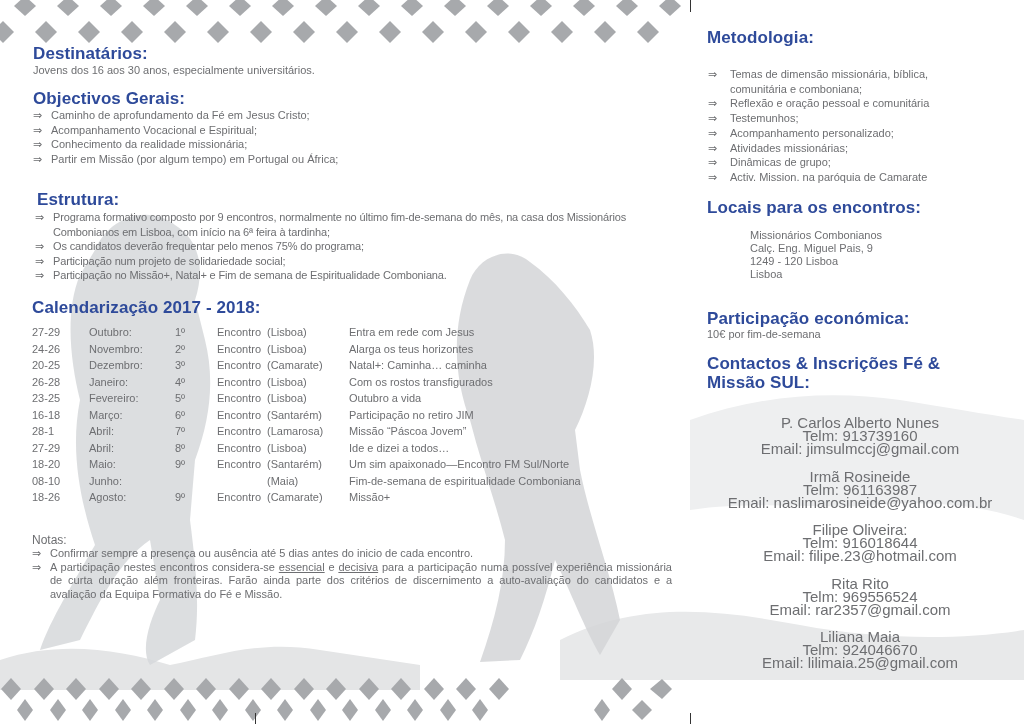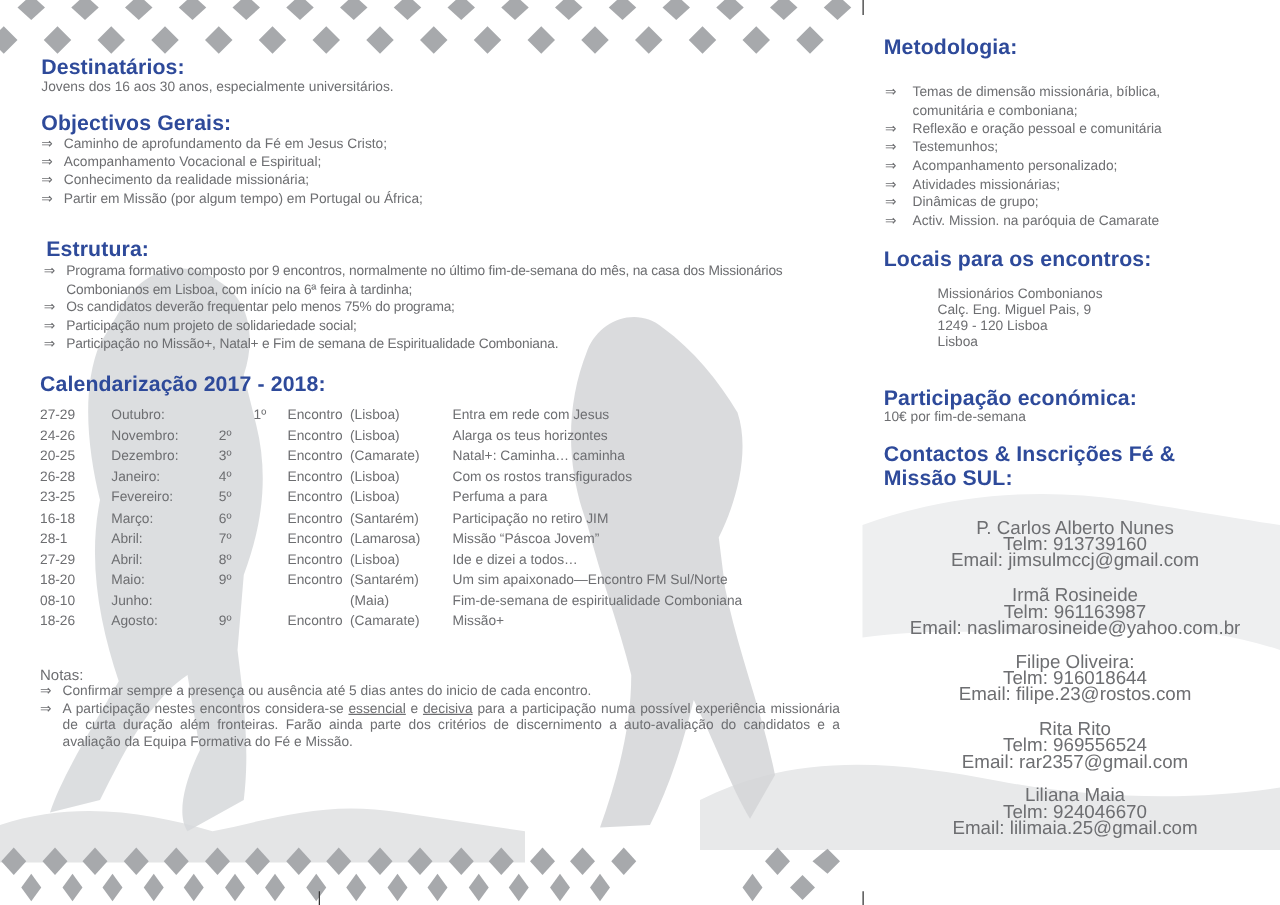--- a/index.html
+++ b/index.html
@@ -143,21 +143,21 @@
     <li><span class="arr">⇒</span><span>Participação num projeto de solidariedade social;</span></li>
     <li><span class="arr">⇒</span><span>Participação no Missão+, Natal+ e Fim de semana de Espiritualidade Comboniana.</span></li>
   </ul>
 
   <h2 class="h h-lg" style="left:32px; top:298px;">Calendarização 2017 - 2018:</h2>
   <table class="cal">
     <tbody id="cal-body">
         <tr>
           <td style="width: 57px;">27-29</td>
           <td style="width: 86px;">Outubro:</td>
-          <td style="width: 38px; padding-right: 17px; text-align: right;">1º</td>
+          <td style="width: 38px; padding-right: 4px;">1º</td>
           <td style="width: 50px;">Encontro</td>
           <td style="width: 82px;">(Lisboa)</td>
           <td>Entra em rede com Jesus</td>
         </tr>
         <tr>
           <td style="width: 57px;">24-26</td>
           <td style="width: 86px; margin-left: 16px;">Novembro:</td>
           <td style="width: 38px;">2º</td>
           <td style="width: 50px;">Encontro</td>
           <td style="width: 82px;">(Lisboa)</td>
@@ -178,21 +178,21 @@
           <td style="width: 50px;">Encontro</td>
           <td style="width: 82px;">(Lisboa)</td>
           <td>Com os rostos transfigurados</td>
         </tr>
         <tr>
           <td style="width: 57px;">23-25</td>
           <td style="width: 86px;">Fevereiro:</td>
           <td style="width: 38px; margin-left: 24px;">5º</td>
           <td style="width: 50px;">Encontro</td>
           <td style="width: 82px;">(Lisboa)</td>
-          <td>Perfuma a para</td>
+          <td>Outubro a vida</td>
         </tr>
         <tr>
           <td style="width: 57px;">16-18</td>
           <td style="width: 86px;">Março:</td>
           <td style="width: 38px;">6º</td>
           <td style="width: 50px;">Encontro</td>
           <td style="width: 82px;">(Santarém)</td>
           <td>Participação no retiro JIM</td>
         </tr>
         <tr>
@@ -279,21 +279,21 @@
       <div>Email: jimsulmccj@gmail.com</div>
     </div>
     <div class="contact">
       <div>Irmã Rosineide</div>
       <div>Telm: 961163987</div>
       <div>Email: naslimarosineide@yahoo.com.br</div>
     </div>
     <div class="contact">
       <div>Filipe Oliveira:</div>
       <div>Telm: 916018644</div>
-      <div>Email: filipe.23@rostos.com</div>
+      <div>Email: filipe.23@hotmail.com</div>
     </div>
     <div class="contact">
       <div>Rita Rito</div>
       <div>Telm: 969556524</div>
       <div>Email: rar2357@gmail.com</div>
     </div>
     <div class="contact">
       <div>Liliana Maia</div>
       <div>Telm: 924046670</div>
       <div>Email: lilimaia.25@gmail.com</div>

